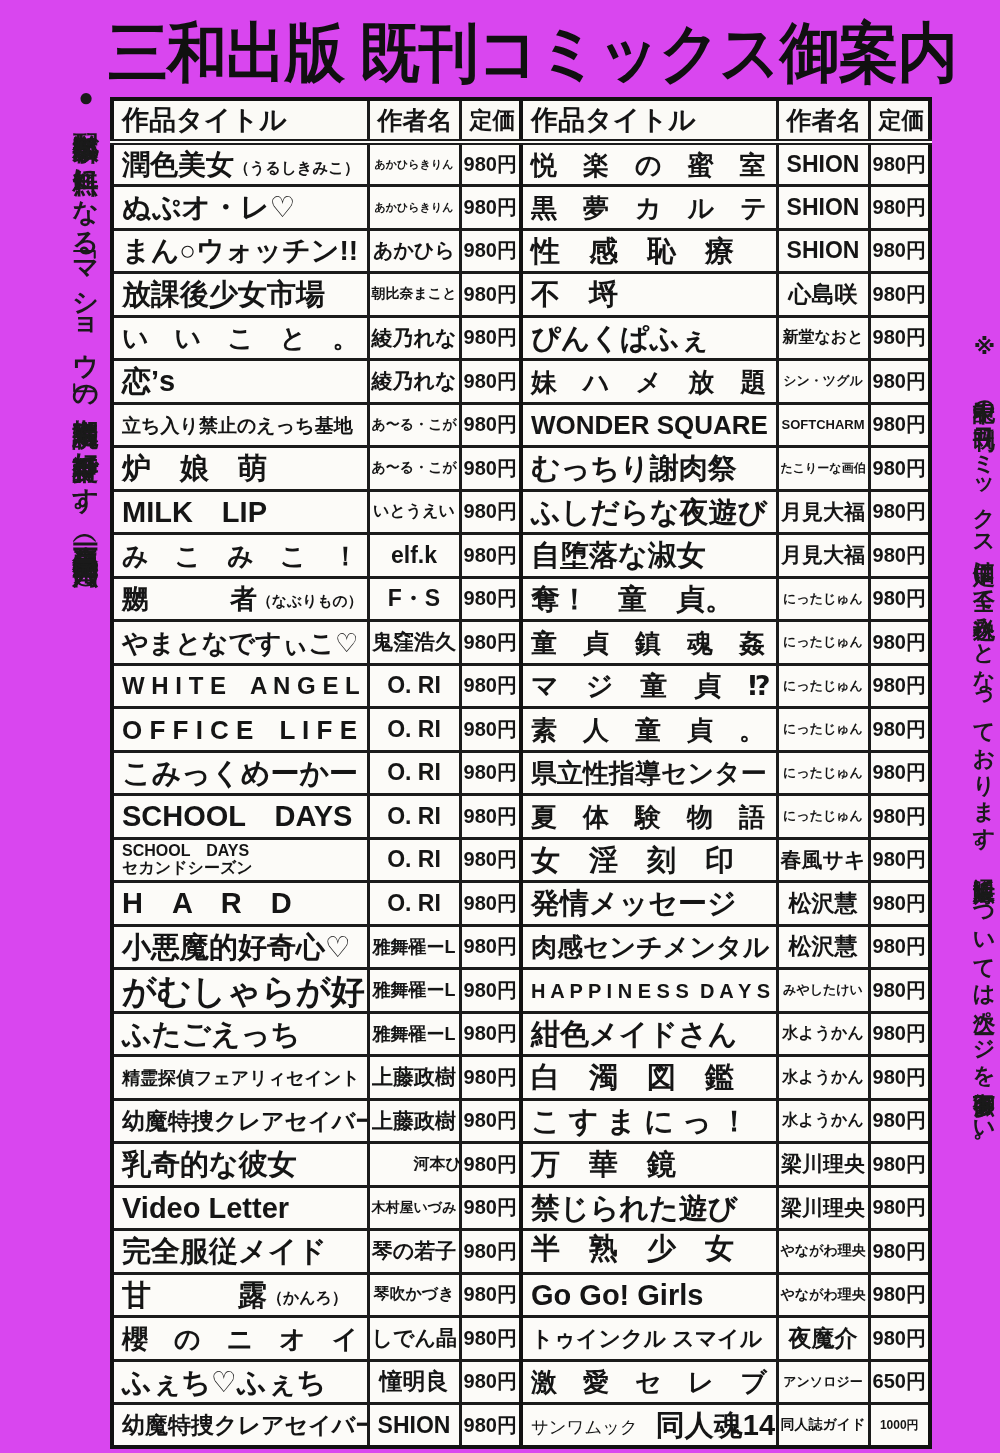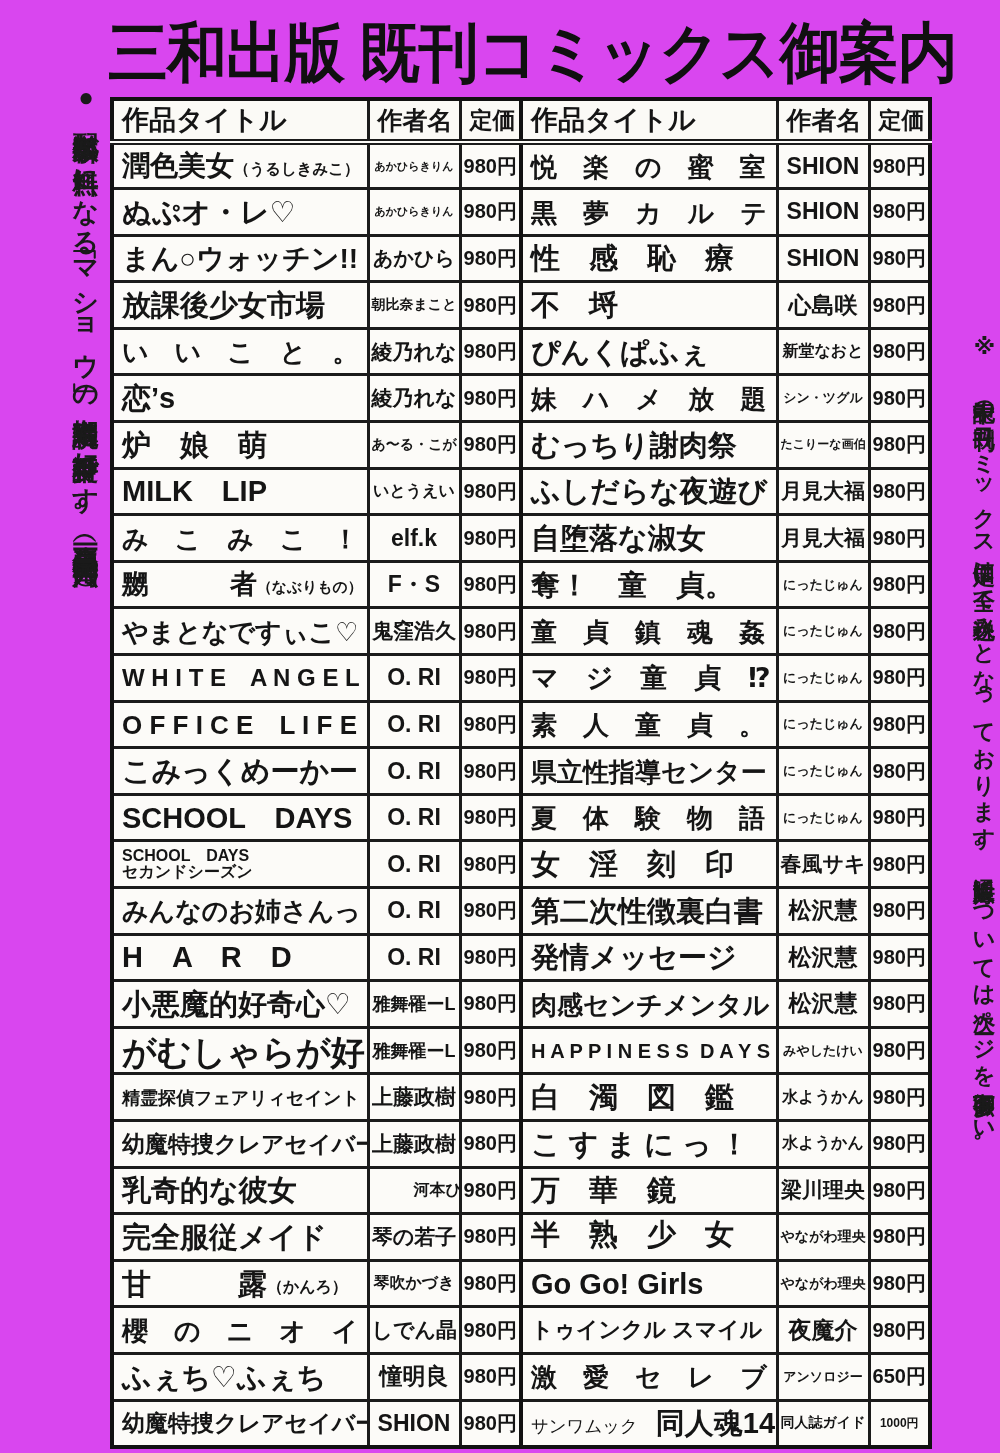--- a/index.html
+++ b/index.html
@@ -120,20 +120,28 @@
         </tr>
         <tr>
           <td class="title-cell" style="font-size: 29px;"><span class="main">恋’s</span></td>
           <td class="author-cell" style="font-size: 21px;">綾乃れな</td>
           <td class="price-cell" style="font-size: 20px;">980円</td>
           <td class="title-cell grp-start" style="font-size: 26px;"><span class="main">妹　ハ　メ　放　題</span></td>
           <td class="author-cell" style="font-size: 13px;">シン・ツグル</td>
           <td class="price-cell" style="font-size: 20px;">980円</td>
         </tr>
         <tr>
+          <td class="title-cell" style="font-size: 19px;"><span class="main">立ち入り禁止のえっち基地</span></td>
+          <td class="author-cell" style="font-size: 14px;">あ〜る・こが</td>
+          <td class="price-cell" style="font-size: 20px;">980円</td>
+          <td class="title-cell grp-start" style="font-size: 26px;"><span class="main">WONDER SQUARE</span></td>
+          <td class="author-cell" style="font-size: 13px;">SOFTCHARM</td>
+          <td class="price-cell" style="font-size: 20px;">980円</td>
+        </tr>
+        <tr>
           <td class="title-cell" style="font-size: 29px;"><span class="main">炉　娘　萌</span></td>
           <td class="author-cell" style="font-size: 14px;">あ〜る・こが</td>
           <td class="price-cell" style="font-size: 20px;">980円</td>
           <td class="title-cell grp-start" style="font-size: 29px;"><span class="main">むっちり謝肉祭</span></td>
           <td class="author-cell" style="font-size: 12px;">たこりーな画伯</td>
           <td class="price-cell" style="font-size: 20px;">980円</td>
         </tr>
         <tr>
           <td class="title-cell" style="font-size: 29px;"><span class="main">MILK　LIP</span></td>
           <td class="author-cell" style="font-size: 16px;">いとうえい</td>
@@ -201,28 +209,20 @@
         <tr>
           <td class="title-cell" style="font-size: 16px;"><span class="main">SCHOOL　DAYS
 セカンドシーズン</span></td>
           <td class="author-cell" style="font-size: 23px;">O. RI</td>
           <td class="price-cell" style="font-size: 20px;">980円</td>
           <td class="title-cell grp-start" style="font-size: 29px;"><span class="main">女　淫　刻　印</span></td>
           <td class="author-cell" style="font-size: 21px;">春風サキ</td>
           <td class="price-cell" style="font-size: 20px;">980円</td>
         </tr>
         <tr>
-          <td class="title-cell" style="font-size: 26px;"><span class="main">みんなのお姉さんっ</span></td>
-          <td class="author-cell" style="font-size: 23px;">O. RI</td>
-          <td class="price-cell" style="font-size: 20px;">980円</td>
-          <td class="title-cell grp-start" style="font-size: 29px;"><span class="main">第二次性徴裏白書</span></td>
-          <td class="author-cell" style="font-size: 23px;">松沢慧</td>
-          <td class="price-cell" style="font-size: 20px;">980円</td>
-        </tr>
-        <tr>
           <td class="title-cell" style="font-size: 29px;"><span class="main">H　A　R　D</span></td>
           <td class="author-cell" style="font-size: 23px;">O. RI</td>
           <td class="price-cell" style="font-size: 20px;">980円</td>
           <td class="title-cell grp-start" style="font-size: 29px;"><span class="main">発情メッセージ</span></td>
           <td class="author-cell" style="font-size: 23px;">松沢慧</td>
           <td class="price-cell" style="font-size: 20px;">980円</td>
         </tr>
         <tr>
           <td class="title-cell" style="font-size: 29px;"><span class="main">小悪魔的好奇心♡</span></td>
           <td class="author-cell" style="font-size: 18px;">雅舞罹ーL</td>
@@ -233,40 +233,56 @@
         </tr>
         <tr>
           <td class="title-cell" style="font-size: 34px;"><span class="main">がむしゃらが好き♡</span></td>
           <td class="author-cell" style="font-size: 18px;">雅舞罹ーL</td>
           <td class="price-cell" style="font-size: 20px;">980円</td>
           <td class="title-cell grp-start" style="font-size: 20px;"><span class="main">H A P P I N E S S  D A Y S</span></td>
           <td class="author-cell" style="font-size: 13px;">みやしたけい</td>
           <td class="price-cell" style="font-size: 20px;">980円</td>
         </tr>
         <tr>
+          <td class="title-cell" style="font-size: 29px;"><span class="main">ふたごえっち</span></td>
+          <td class="author-cell" style="font-size: 18px;">雅舞罹ーL</td>
+          <td class="price-cell" style="font-size: 20px;">980円</td>
+          <td class="title-cell grp-start" style="font-size: 29px;"><span class="main">紺色メイドさん</span></td>
+          <td class="author-cell" style="font-size: 16px;">水ようかん</td>
+          <td class="price-cell" style="font-size: 20px;">980円</td>
+        </tr>
+        <tr>
           <td class="title-cell" style="font-size: 18px;"><span class="main">精霊探偵フェアリィセイント</span></td>
           <td class="author-cell" style="font-size: 21px;">上藤政樹</td>
           <td class="price-cell" style="font-size: 20px;">980円</td>
           <td class="title-cell grp-start" style="font-size: 29px;"><span class="main">白　濁　図　鑑</span></td>
           <td class="author-cell" style="font-size: 16px;">水ようかん</td>
           <td class="price-cell" style="font-size: 20px;">980円</td>
         </tr>
         <tr>
           <td class="title-cell" style="font-size: 23px;"><span class="main">幼魔特捜クレアセイバー</span></td>
           <td class="author-cell" style="font-size: 21px;">上藤政樹</td>
           <td class="price-cell" style="font-size: 20px;">980円</td>
           <td class="title-cell grp-start" style="font-size: 29px;"><span class="main">こ す ま に っ ！</span></td>
           <td class="author-cell" style="font-size: 16px;">水ようかん</td>
           <td class="price-cell" style="font-size: 20px;">980円</td>
         </tr>
         <tr>
           <td class="title-cell" style="font-size: 29px;"><span class="main">乳奇的な彼女</span></td>
           <td class="author-cell" style="font-size: 16px; padding-left: 44px;">河本ひろし</td>
           <td class="price-cell" style="font-size: 20px;">980円</td>
           <td class="title-cell grp-start" style="font-size: 29px;"><span class="main">万　華　鏡</span></td>
+          <td class="author-cell" style="font-size: 21px;">梁川理央</td>
+          <td class="price-cell" style="font-size: 20px;">980円</td>
+        </tr>
+        <tr>
+          <td class="title-cell" style="font-size: 29px;"><span class="main">Video Letter</span></td>
+          <td class="author-cell" style="font-size: 14px;">木村屋いづみ</td>
+          <td class="price-cell" style="font-size: 20px;">980円</td>
+          <td class="title-cell grp-start" style="font-size: 29px;"><span class="main">禁じられた遊び</span></td>
           <td class="author-cell" style="font-size: 21px;">梁川理央</td>
           <td class="price-cell" style="font-size: 20px;">980円</td>
         </tr>
         <tr>
           <td class="title-cell" style="font-size: 29px;"><span class="main">完全服従メイド</span></td>
           <td class="author-cell" style="font-size: 21px;">琴の若子</td>
           <td class="price-cell" style="font-size: 20px;">980円</td>
           <td class="title-cell grp-start" style="font-size: 29px; font-family: Liberation Mono, monospace;"><span class="main">半　熟　少　女</span></td>
           <td class="author-cell" style="font-size: 14px;">やながわ理央</td>
           <td class="price-cell" style="font-size: 20px;">980円</td>

